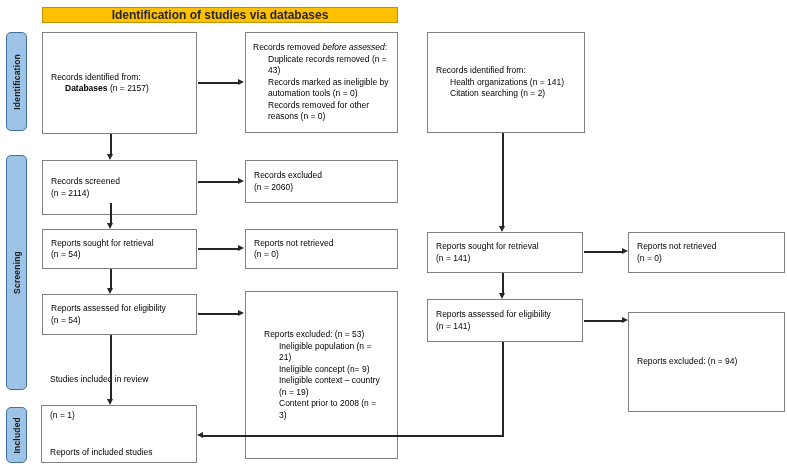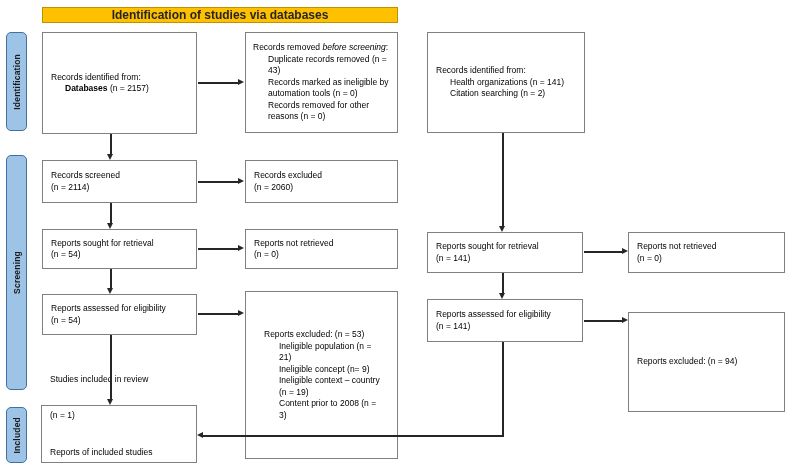--- a/index.html
+++ b/index.html
@@ -83,27 +83,27 @@
   <div class="tab" style="left:6px; top:407px; width:21px; height:56px;">
     <span>Included</span>
   </div>
 
   <div class="box" style="left:42px; top:32px; width:155px; height:102px;">
     <div>Records identified from:</div>
     <div class="indent"><b>Databases</b><span> (n = 2157)</span></div>
   </div>
 
   <div class="box" style="left:245px; top:32px; width:153px; height:101px; padding-left:7px;">
-    <div><span>Records removed </span><i>before screening</i><span>:</span></div>
+    <div><span>Records removed </span><i>before assessed</i><span>:</span></div>
     <div class="item">Duplicate records removed (n = 43)</div>
     <div class="item">Records marked as ineligible by automation tools (n = 0)</div>
     <div class="item">Records removed for other reasons (n = 0)</div>
   </div>
 
-  <div class="box" style="left:42px; top:160px; width:155px; height:43px;">
+  <div class="box" style="left:42px; top:160px; width:155px; height:55px;">
     <div>Records screened</div>
     <div>(n = 2114)</div>
   </div>
 
   <div class="box" style="left:245px; top:160px; width:153px; height:43px;">
     <div>Records excluded</div>
     <div>(n = 2060)</div>
   </div>
 
   <div class="box" style="left:42px; top:229px; width:155px; height:40px;">

